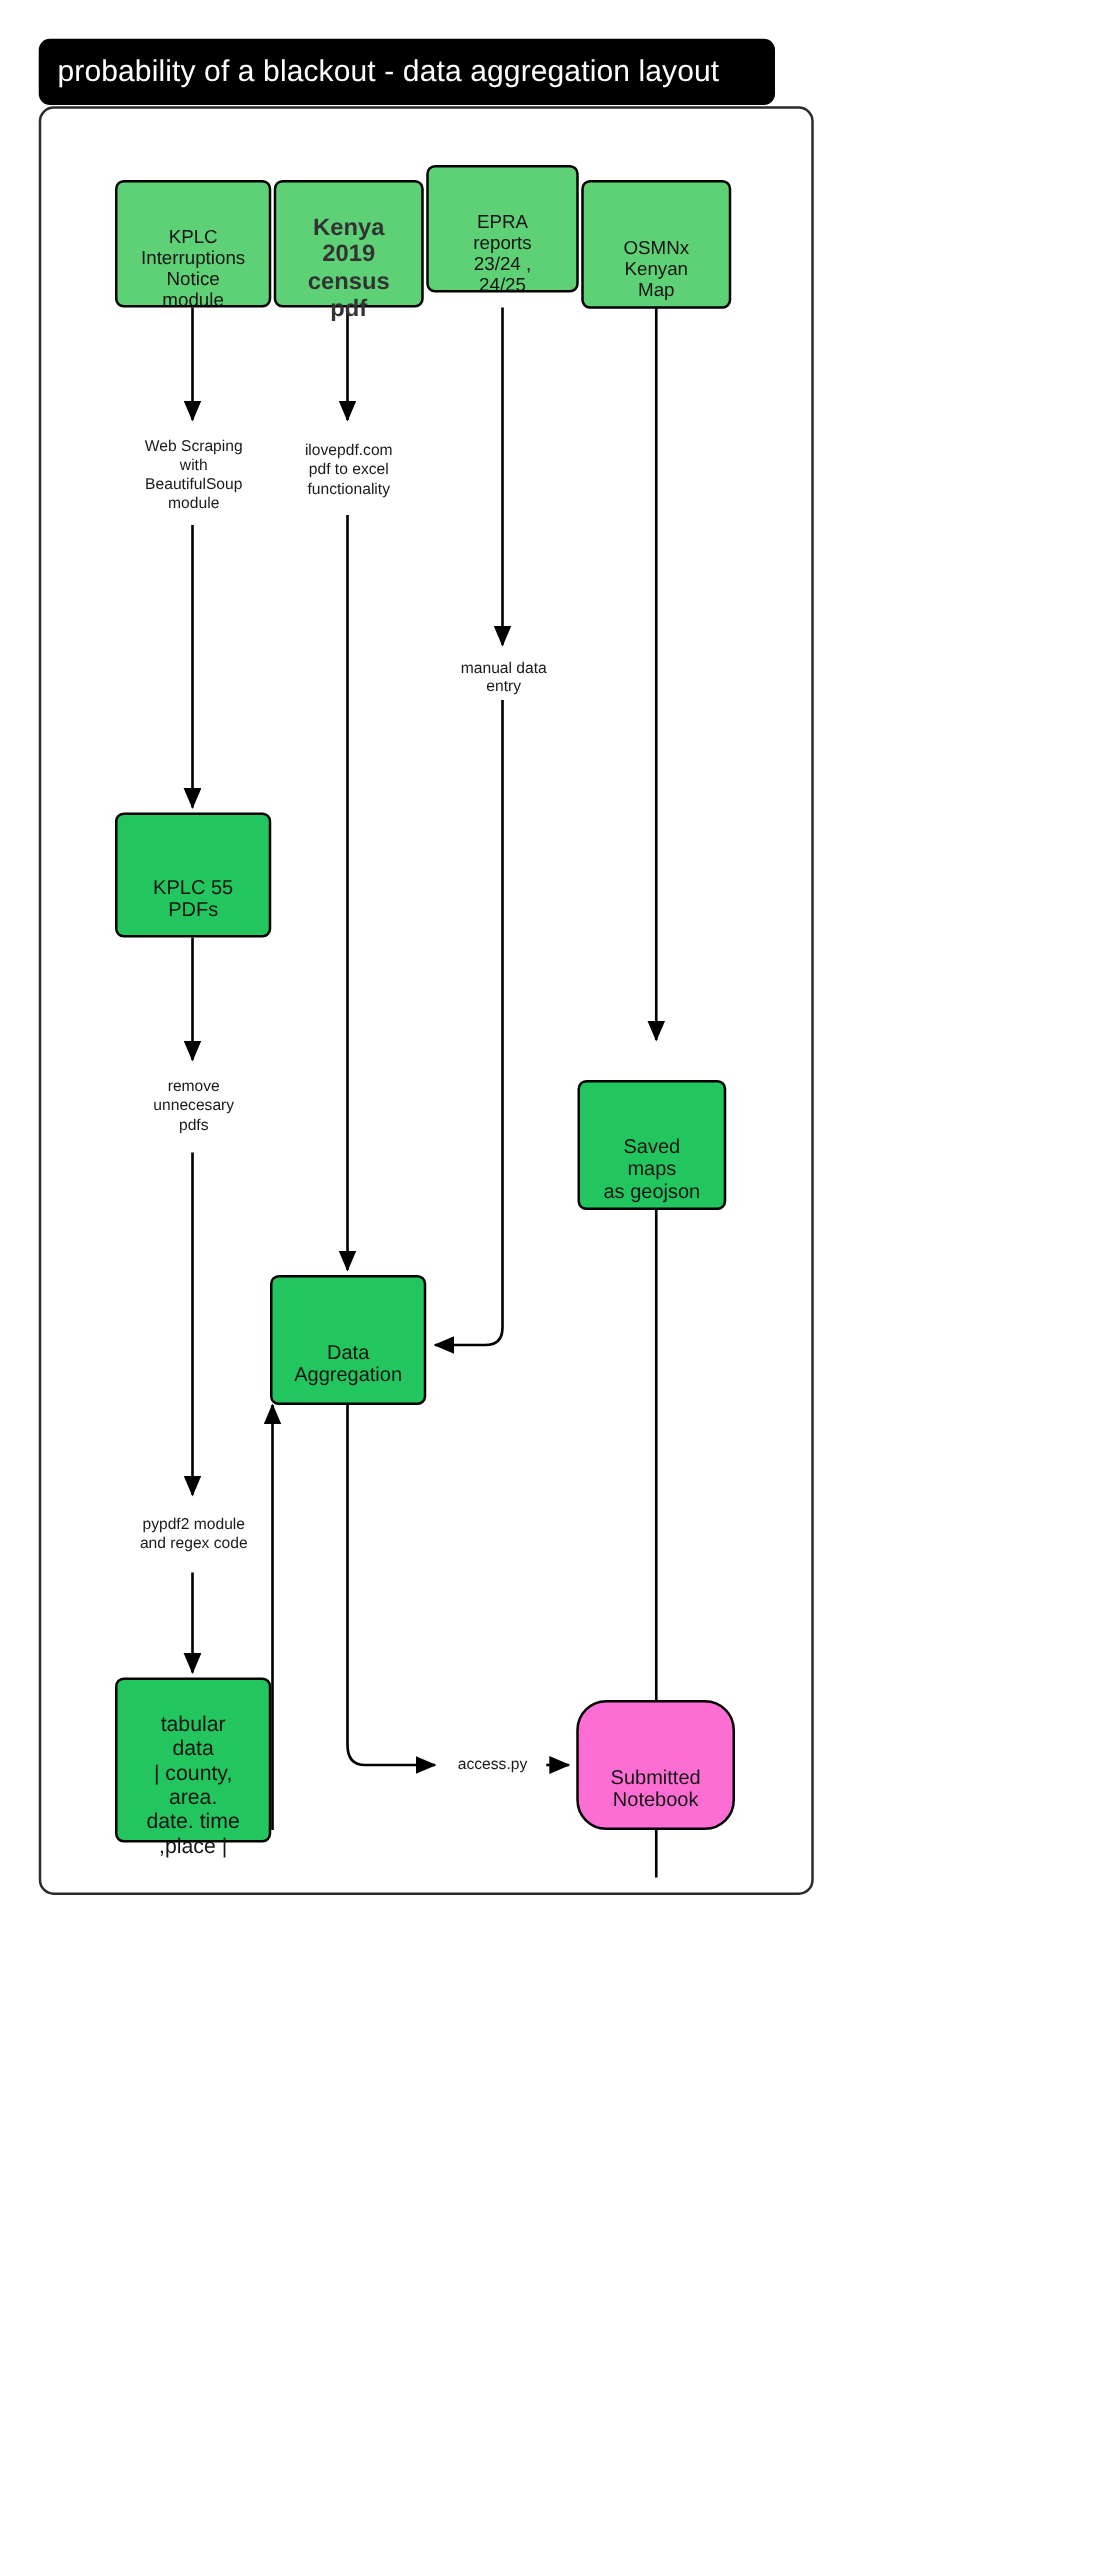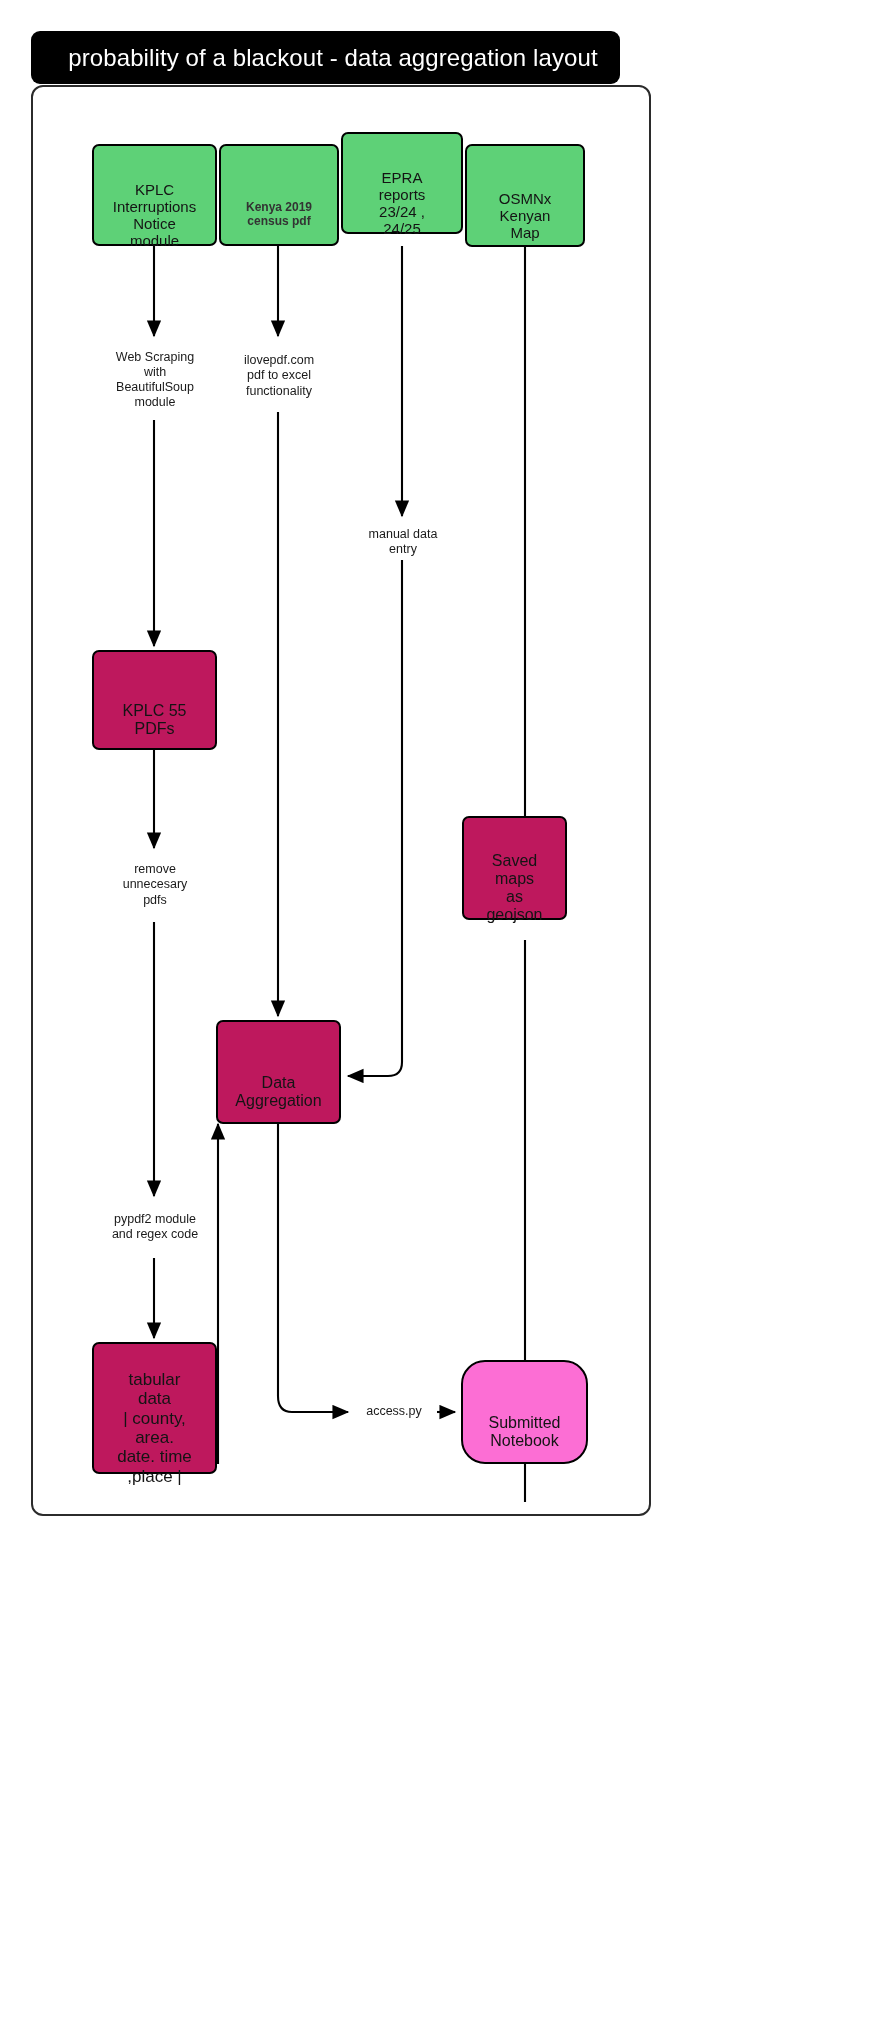--- a/index.html
+++ b/index.html
@@ -10,21 +10,20 @@
   }
   #stage{position:absolute;left:0;top:0;width:884px;height:2044px;}
 
   
   #title-pill{
     position:absolute;left:31px;top:31px;width:589px;height:53px;
     background:#000000;border-radius:9px;
     display:flex;align-items:center;
     box-sizing:border-box;padding-left:15px;
     z-index:6;
-    justify-content:center;
   }
   #title-pill .txt{
     color:#ffffff;font-size:24px;font-weight:400;line-height:1;
     white-space:nowrap;letter-spacing:0.1px;
   }
 
   
   #frame{
     position:absolute;left:31px;top:85px;width:620px;height:1431px;
     border:2px solid #2b2b2b;border-radius:12px;background:transparent;
@@ -37,21 +36,21 @@
   
   .node{
     position:absolute;box-sizing:border-box;
     border:2px solid #000000;border-radius:7px;
     display:flex;align-items:center;justify-content:center;
     text-align:center;z-index:4;
     color:#141414;line-height:1.14;
   }
   .node .inner{padding:0 18px;width:100%;margin-top:40px;}
   .green{background:#5ed177;}
-  .blue{background:#be185d;text-align:center;}
+  .blue{background:#22c55e;text-align:center;}
   .pink{background:#fc6ed4;border-radius:24px;}
   .bold{font-weight:700;color:#333333;}
 
   
   .elabel{
     position:absolute;z-index:5;text-align:center;
     color:#1a1a1a;line-height:1.22;background:transparent;
     display:flex;align-items:center;justify-content:center;
   }
 </style>
@@ -100,21 +99,21 @@
 
   <div class="node green" style="left:92px;top:144px;width:125px;height:102px;font-size:15px;">
     <div class="inner">
       <div>KPLC</div>
       <div>Interruptions</div>
       <div>Notice</div>
       <div>module</div>
     </div>
   </div>
 
-  <div class="node green bold" style="left:219px;top:144px;width:120px;height:102px;font-size:12px;">
+  <div class="node green bold" style="left:219px;top:144px;width:120px;height:102px;font-size:19px;">
     <div class="inner">
       <div>Kenya 2019</div>
       <div>census pdf</div>
     </div>
   </div>
 
   <div class="node green" style="left:341px;top:132px;width:122px;height:102px;font-size:15px;">
     <div class="inner">
       <div>EPRA reports</div>
       <div>23/24 , 24/25</div>
@@ -128,21 +127,21 @@
     </div>
   </div>
 
   <div class="node blue" style="left:92px;top:650px;width:125px;height:100px;font-size:16px;">
     <div class="inner">
       <div>KPLC 55</div>
       <div>PDFs</div>
     </div>
   </div>
 
-  <div class="node blue" style="left:462px;top:816px;width:105px;height:104px;font-size:16px;">
+  <div class="node blue" style="left:462px;top:864px;width:119px;height:104px;font-size:16px;">
     <div class="inner">
       <div>Saved maps</div>
       <div>as geojson</div>
     </div>
   </div>
 
   <div class="node blue" style="left:216px;top:1020px;width:125px;height:104px;font-size:16px;">
     <div class="inner">
       <div>Data</div>
       <div>Aggregation</div>

